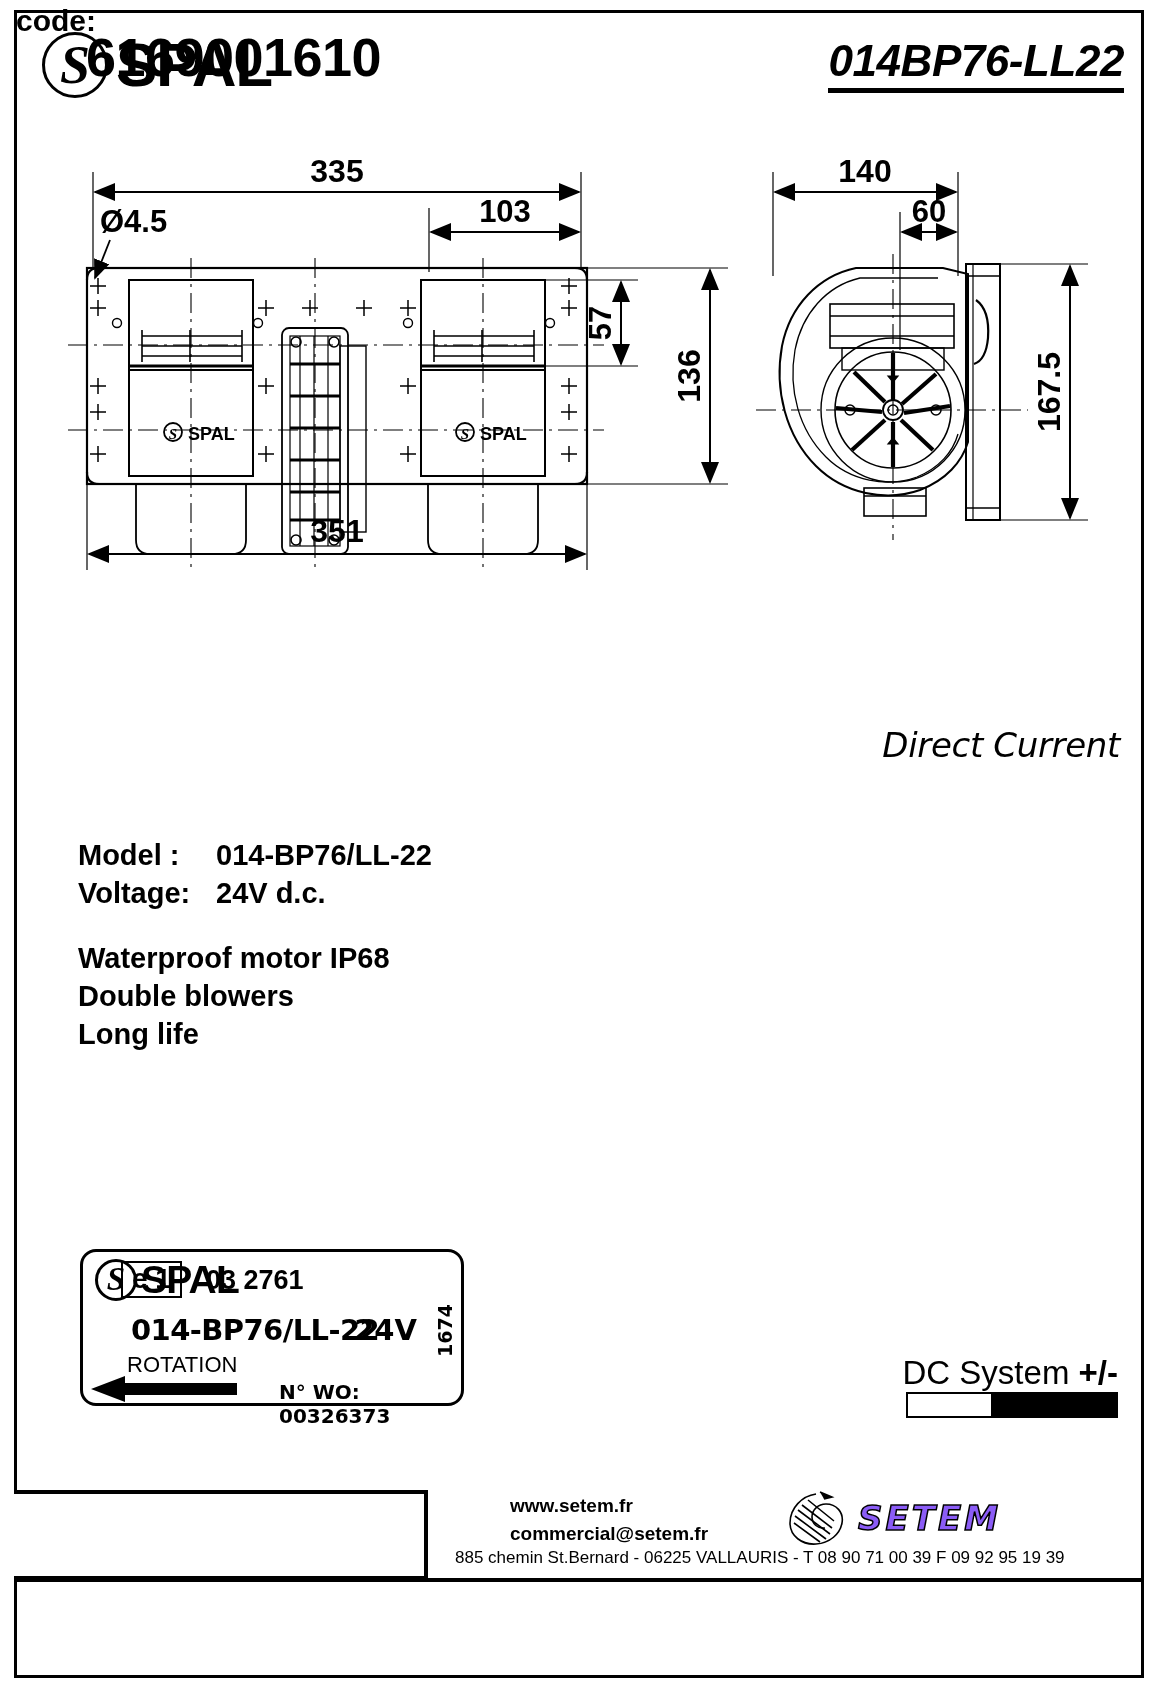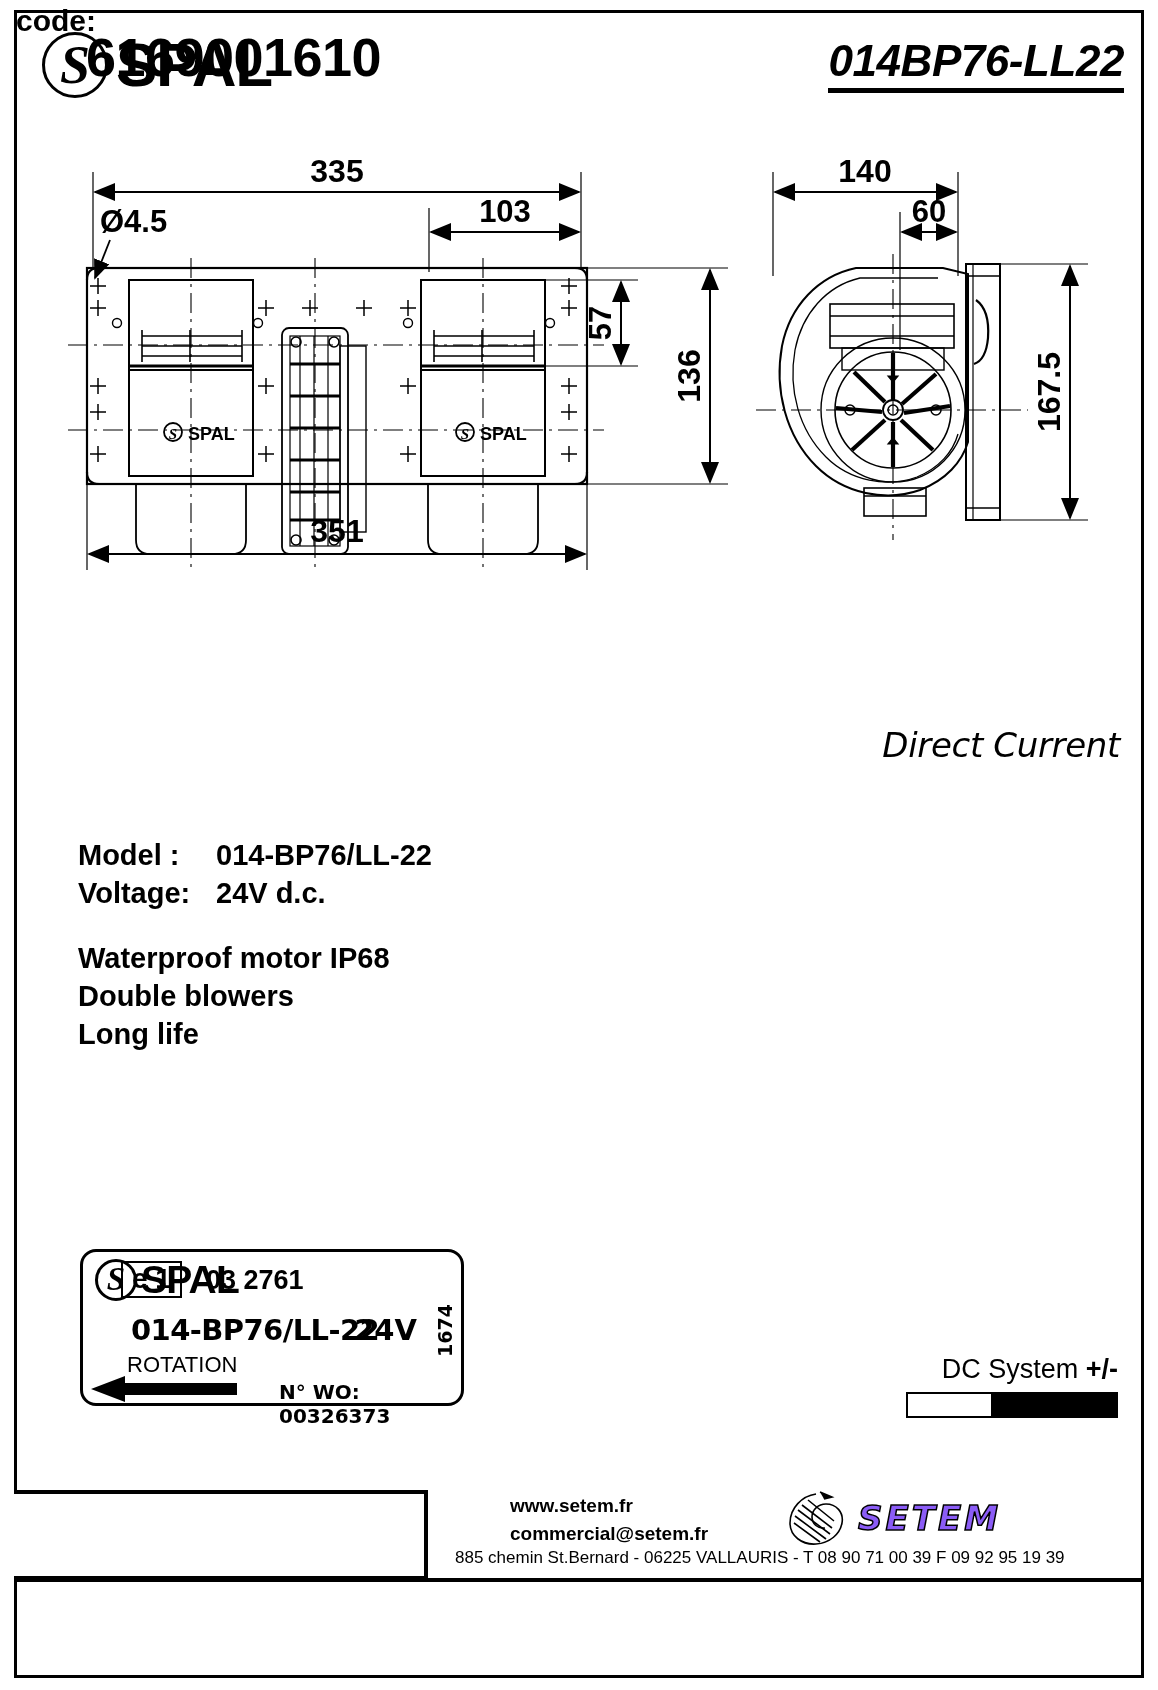--- a/index.html
+++ b/index.html
@@ -147,21 +147,21 @@
   }
   #np-wo{
     position:absolute;left:196px;top:128px;
     font-size:20px;font-weight:bold;
     font-family:"DejaVu Sans", sans-serif;
   }
 
   
   #dc-system-label{
     position:absolute;right:40px;top:1354px;
-    font-size:27px;
+    font-size:33px;
   }
   #dc-system-label b{font-weight:bold;}
   #polarity-bar{
     position:absolute;right:40px;top:1392px;
     width:212px;height:26px;
     border:2px solid #000;
     box-sizing:border-box;
     display:flex;
   }
   #polarity-bar .pos{flex:0 0 40%;background:#fff;}

